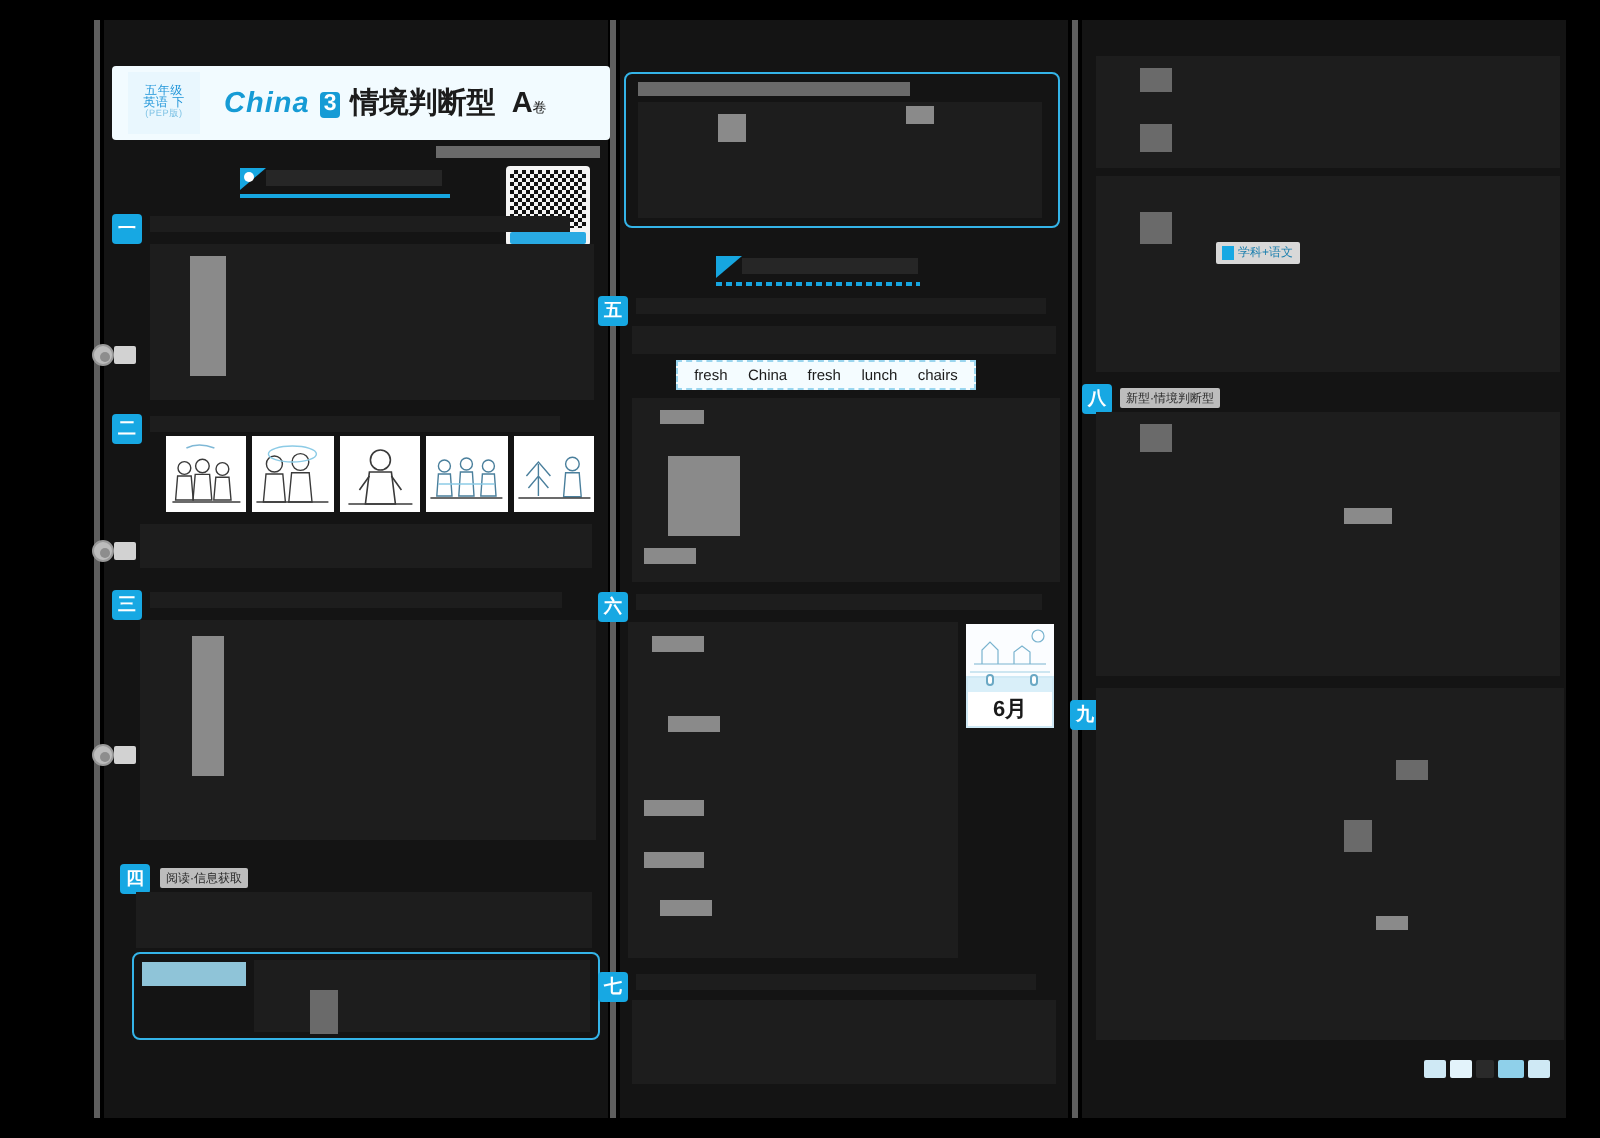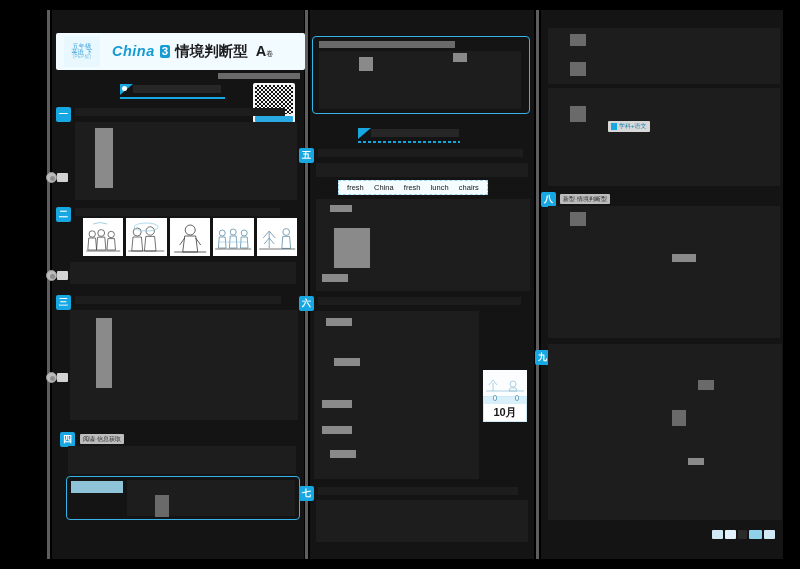--- a/index.html
+++ b/index.html
@@ -309,35 +309,35 @@
   </div>
   <div class="rb" style="left:318px;top:297px;width:203px;height:8px;"></div>
   <div class="rb" style="left:314px;top:311px;width:165px;height:168px;"></div>
   <div class="rb g" style="left:326px;top:318px;width:26px;height:8px;"></div>
   <div class="rb g" style="left:334px;top:358px;width:26px;height:8px;"></div>
   <div class="rb g" style="left:322px;top:400px;width:30px;height:8px;"></div>
   <div class="rb g" style="left:322px;top:426px;width:30px;height:8px;"></div>
   <div class="rb g" style="left:330px;top:450px;width:26px;height:8px;"></div>
 
   <div id="cals">
-    <div class="cal" style="top:58px;">
+    <div class="cal" style="top:0;">
       <div class="pic">
         <svg viewBox="0 0 44 26">
           <g stroke="#7ab4cf" fill="none" stroke-width=".6">
-            <path d="M3 21h38M10 21v-8M6 15l4-5 4 5"></path>
-            <circle cx="30" cy="14" r="3"></circle>
-              <path d="M27 18h6l.8 3h-7.6z"></path>
+            <path d="M4 20h36M8 20v-7l4-4 4 4v7M24 20v-6l4-3 4 3v6"></path>
+            <circle cx="36" cy="6" r="3"></circle>
+              <path d="M2 24h40" stroke="#9fd0e3"></path>
           </g>
         </svg>
       </div>
       <div class="pad">
         <div class="top"></div>
         <div class="ring" style="left:9px;"></div>
         <div class="ring" style="left:31px;"></div>
-        <b>10月</b>
+        <b>6月</b>
       </div>
     </div>
   </div>
 
   <div class="badge" style="left:299px;top:486px;">
     <span>七</span>
   </div>
   <div class="rb" style="left:318px;top:487px;width:200px;height:8px;"></div>
   <div class="rb" style="left:316px;top:500px;width:212px;height:42px;"></div>
 

